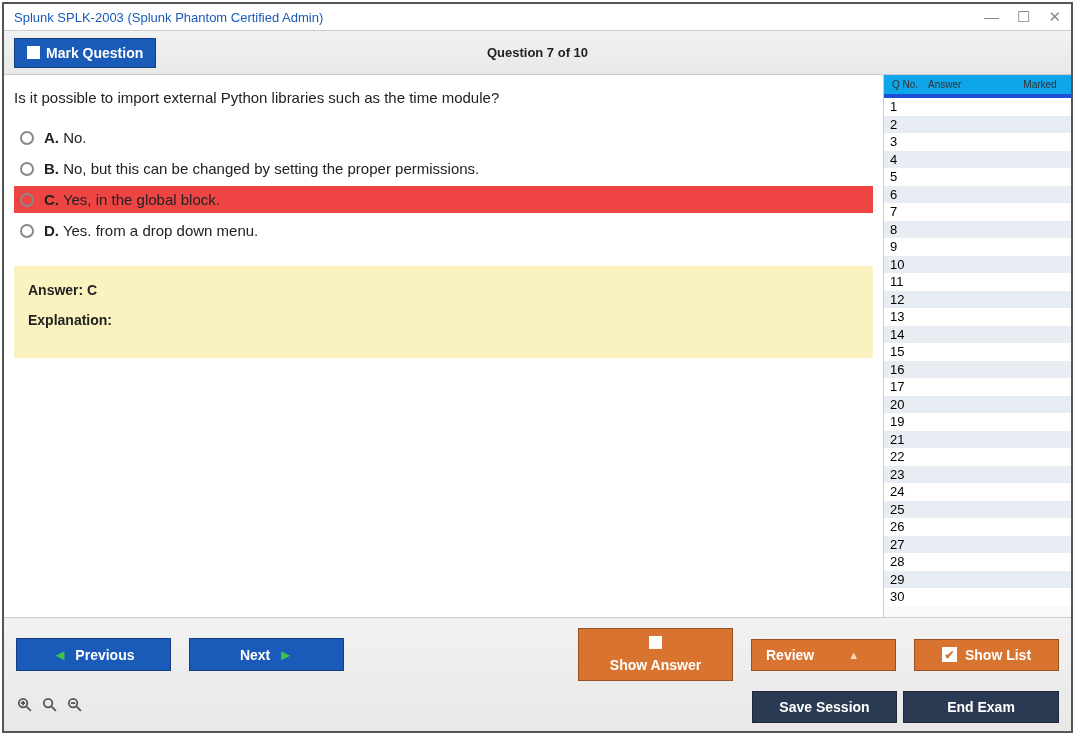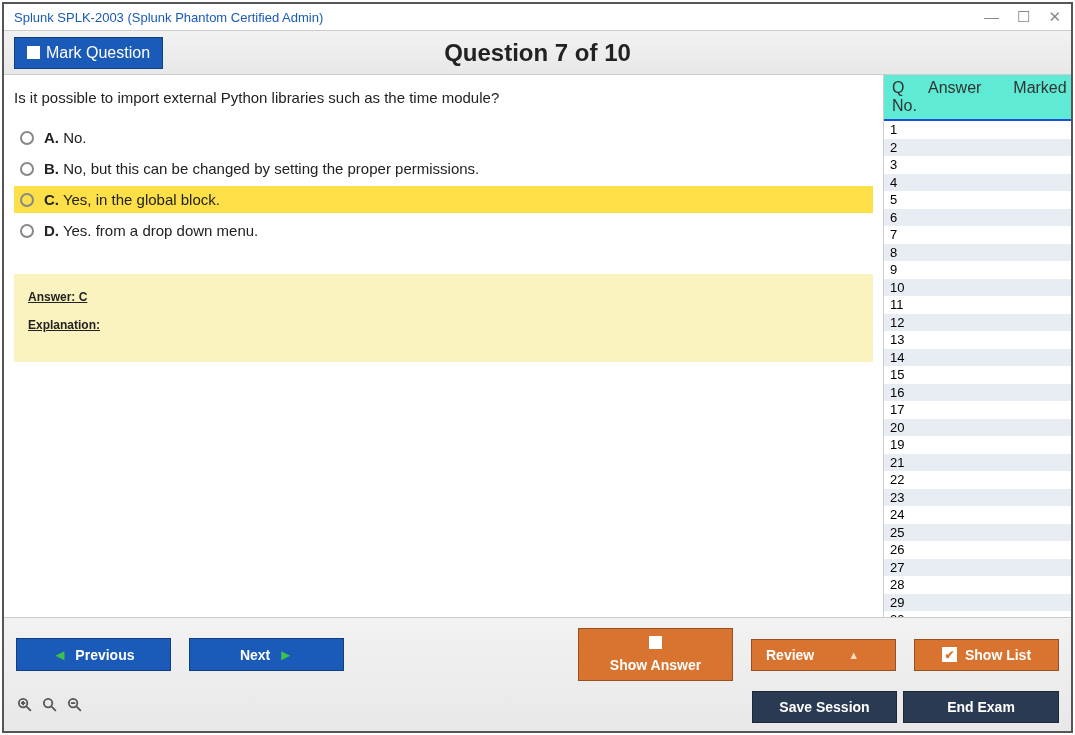--- a/index.html
+++ b/index.html
@@ -37,38 +37,38 @@
   align-items: center;
   padding: 6px 10px;
   background: linear-gradient(#f2f2f2,#e8e8e8);
   border-bottom: 1px solid #ccc;
   position: relative;
   height: 44px;
 }
 .mark-btn {
   background: #1a5ab8;
   color: #fff;
-  font-weight: normal;
-  font-size: 16px;
+  font-weight: bold;
+  font-size: 14px;
   padding: 6px 12px;
   border: 1px solid #10407f;
   display: flex;
   align-items: center;
   gap: 6px;
   cursor: pointer;
 }
 .mark-btn .sq {
   width: 13px; height: 13px; background: #fff; display:inline-block;
 }
 .q-title {
   position: absolute;
   left: 0; right: 0;
   text-align: center;
   font-weight: bold;
-  font-size: 24px;
+  font-size: 13px;
   color: #222;
   pointer-events: none;
 }
 
 .content {
   flex: 1;
   display: flex;
   overflow: hidden;
 }
 .main {
@@ -80,51 +80,50 @@
 }
 .question-text { margin-bottom: 18px; }
 .option {
   display: flex;
   align-items: center;
   gap: 10px;
   padding: 5px 6px;
   margin-bottom: 4px;
   cursor: pointer;
 }
-.option.highlight { background: #fde047; }
+.option.highlight { background: #ef4444; }
 .radio {
   width: 14px; height: 14px; border: 2px solid #888; border-radius: 50%; flex-shrink:0;
 }
 .option-text b { font-weight: bold; }
 
 .answer-box {
-  margin-top: 30px;
+  margin-top: 22px;
   background: #fbf3bf;
   padding: 16px 14px 30px 14px;
-  font-size: 12px;
-  text-decoration: underline;
+  font-size: 14px;
 }
 .answer-box .ans-line { font-weight: bold; margin-bottom: 14px; }
 .answer-box .exp-line { font-weight: bold; }
 
 .sidebar {
   width: 188px;
   border-left: 1px solid #ccc;
   display: flex;
   flex-direction: column;
   background: #fafafa;
   position: relative;
 }
 .side-header {
   display: flex;
-  font-size: 16px;
+  font-size: 10px;
   color: #333;
   padding: 4px 4px;
-  border-bottom: 2px solid #1d4ed8;
-  background: #5eead4;
+  border-bottom: 4px solid #1d4ed8;
+  background: #0ea5e9;
 }
 .side-header .col-q { width: 40px; padding-left: 4px; }
 .side-header .col-a { flex:1; }
 .side-header .col-m { width: 54px; text-align:center; }
 .side-body {
   flex:1;
   overflow-y: scroll;
   font-size: 13px;
 }
 .side-row {

